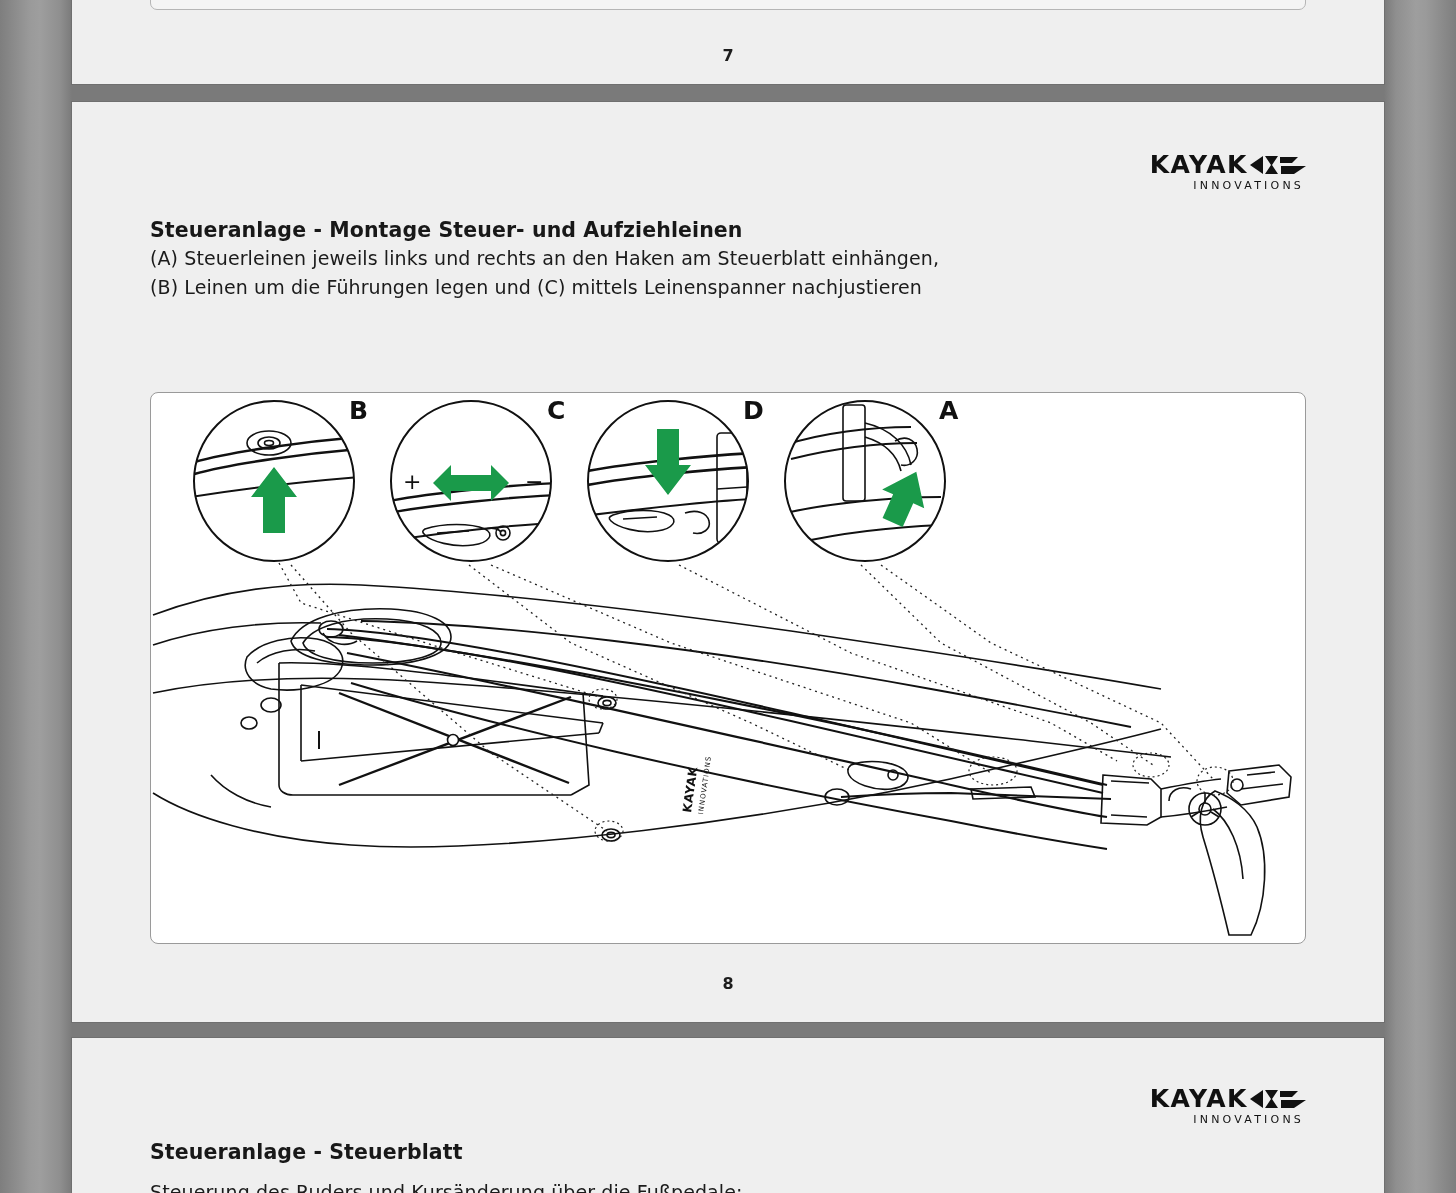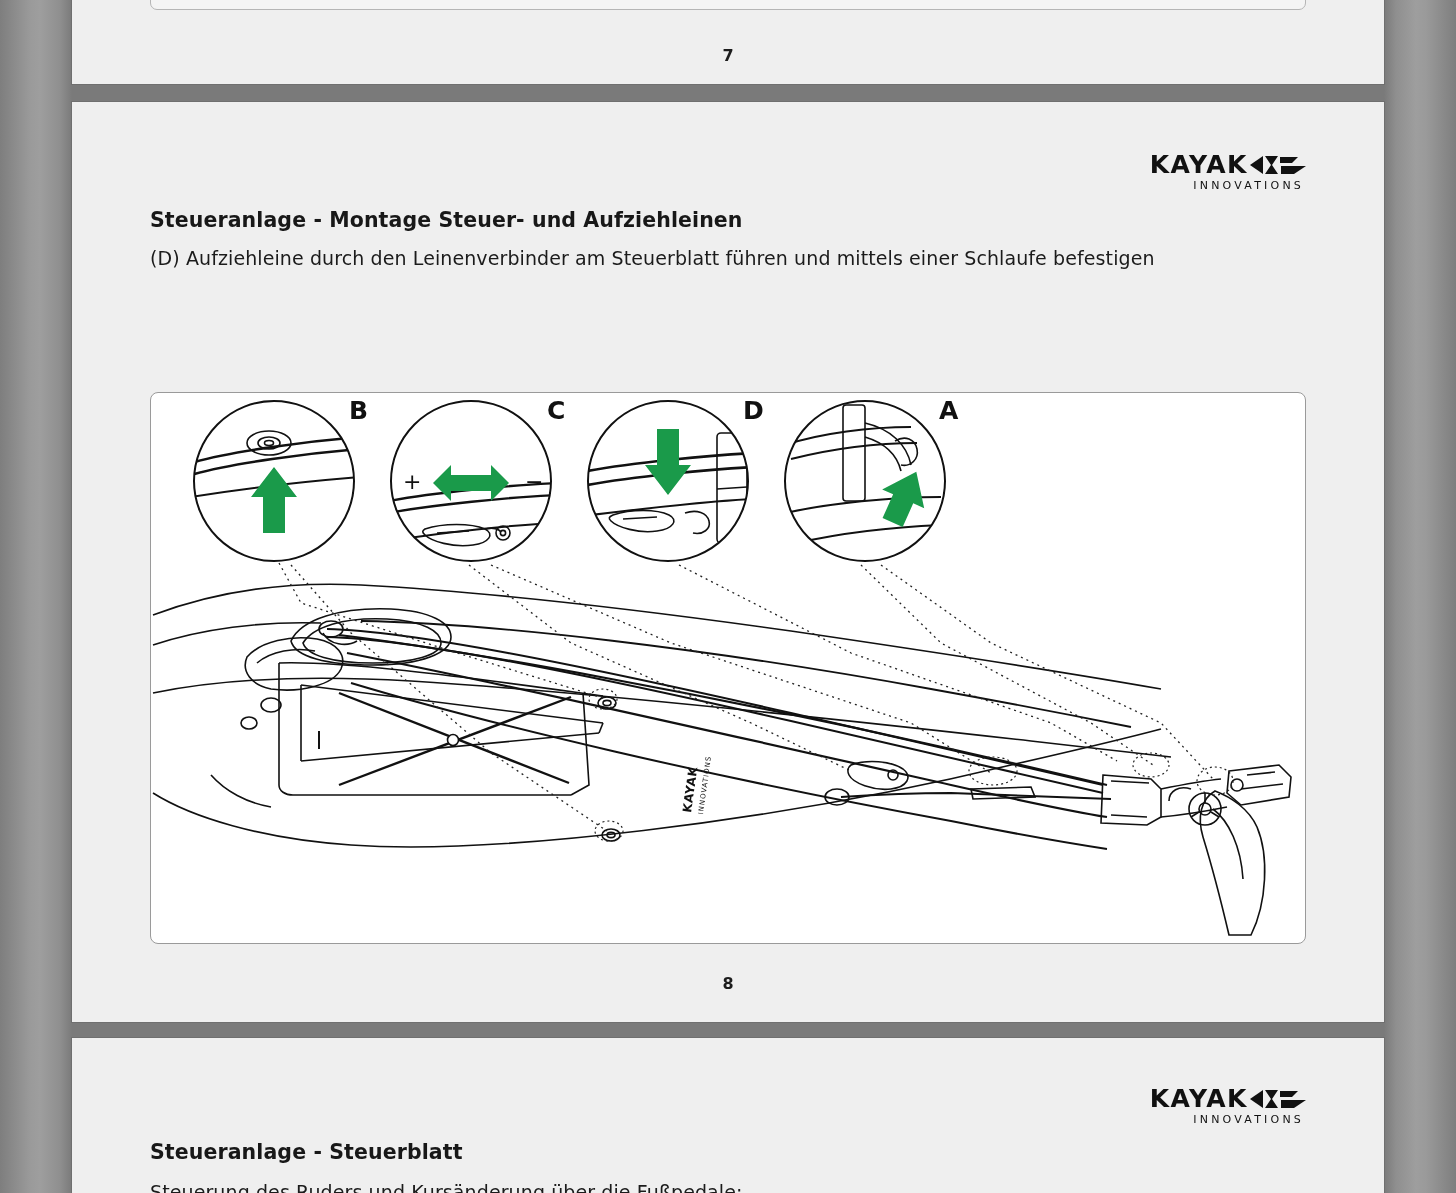--- a/index.html
+++ b/index.html
@@ -90,21 +90,21 @@
     font-size: 11px;
     letter-spacing: 3.2px;
     color: #111;
     margin-top: 2px;
     margin-right: 2px;
   }
 
   .sec-title {
     position: absolute;
     left: 78px;
-    top: 106px;
+    top: 116px;
     font-size: 20.5px;
     font-weight: bold;
     color: #181818;
     letter-spacing: 0.1px;
   }
   .body-text {
     position: absolute;
     left: 78px;
     right: 78px;
     top: 142px;
@@ -162,21 +162,22 @@
             <path d="M31 13 L56 13 L44 21 L31 21 Z" fill="#111"></path>
           </svg>
         </span>
       </div>
       <div class="logo-sub">INNOVATIONS</div>
     </div>
 
     <div class="sec-title">Steueranlage - Montage Steuer- und Aufziehleinen</div>
 
     <div class="body-text">
-      <div class="just">(D) Aufziehleine durch den Leinenverbinder am Steuerblatt führen und mittels einer Schlaufe befestigen</div>
+      <div>(A) Steuerleinen jeweils links und rechts an den Haken am Steuerblatt einhängen,</div>
+      <div>(B) Leinen um die Führungen legen und (C) mittels Leinenspanner nachjustieren</div>
     </div>
 
     <div class="figure-box">
       <svg width="1156" height="548" viewBox="0 0 1156 548">
         <defs>
           <marker id="arrowend" markerWidth="6" markerHeight="6" refX="3" refY="3" orient="auto">
             <path d="M0 0 L6 3 L0 6 Z" fill="#1a9a4a"></path>
           </marker>
           <clipPath id="cB">
               <circle cx="123" cy="88" r="80"></circle>

